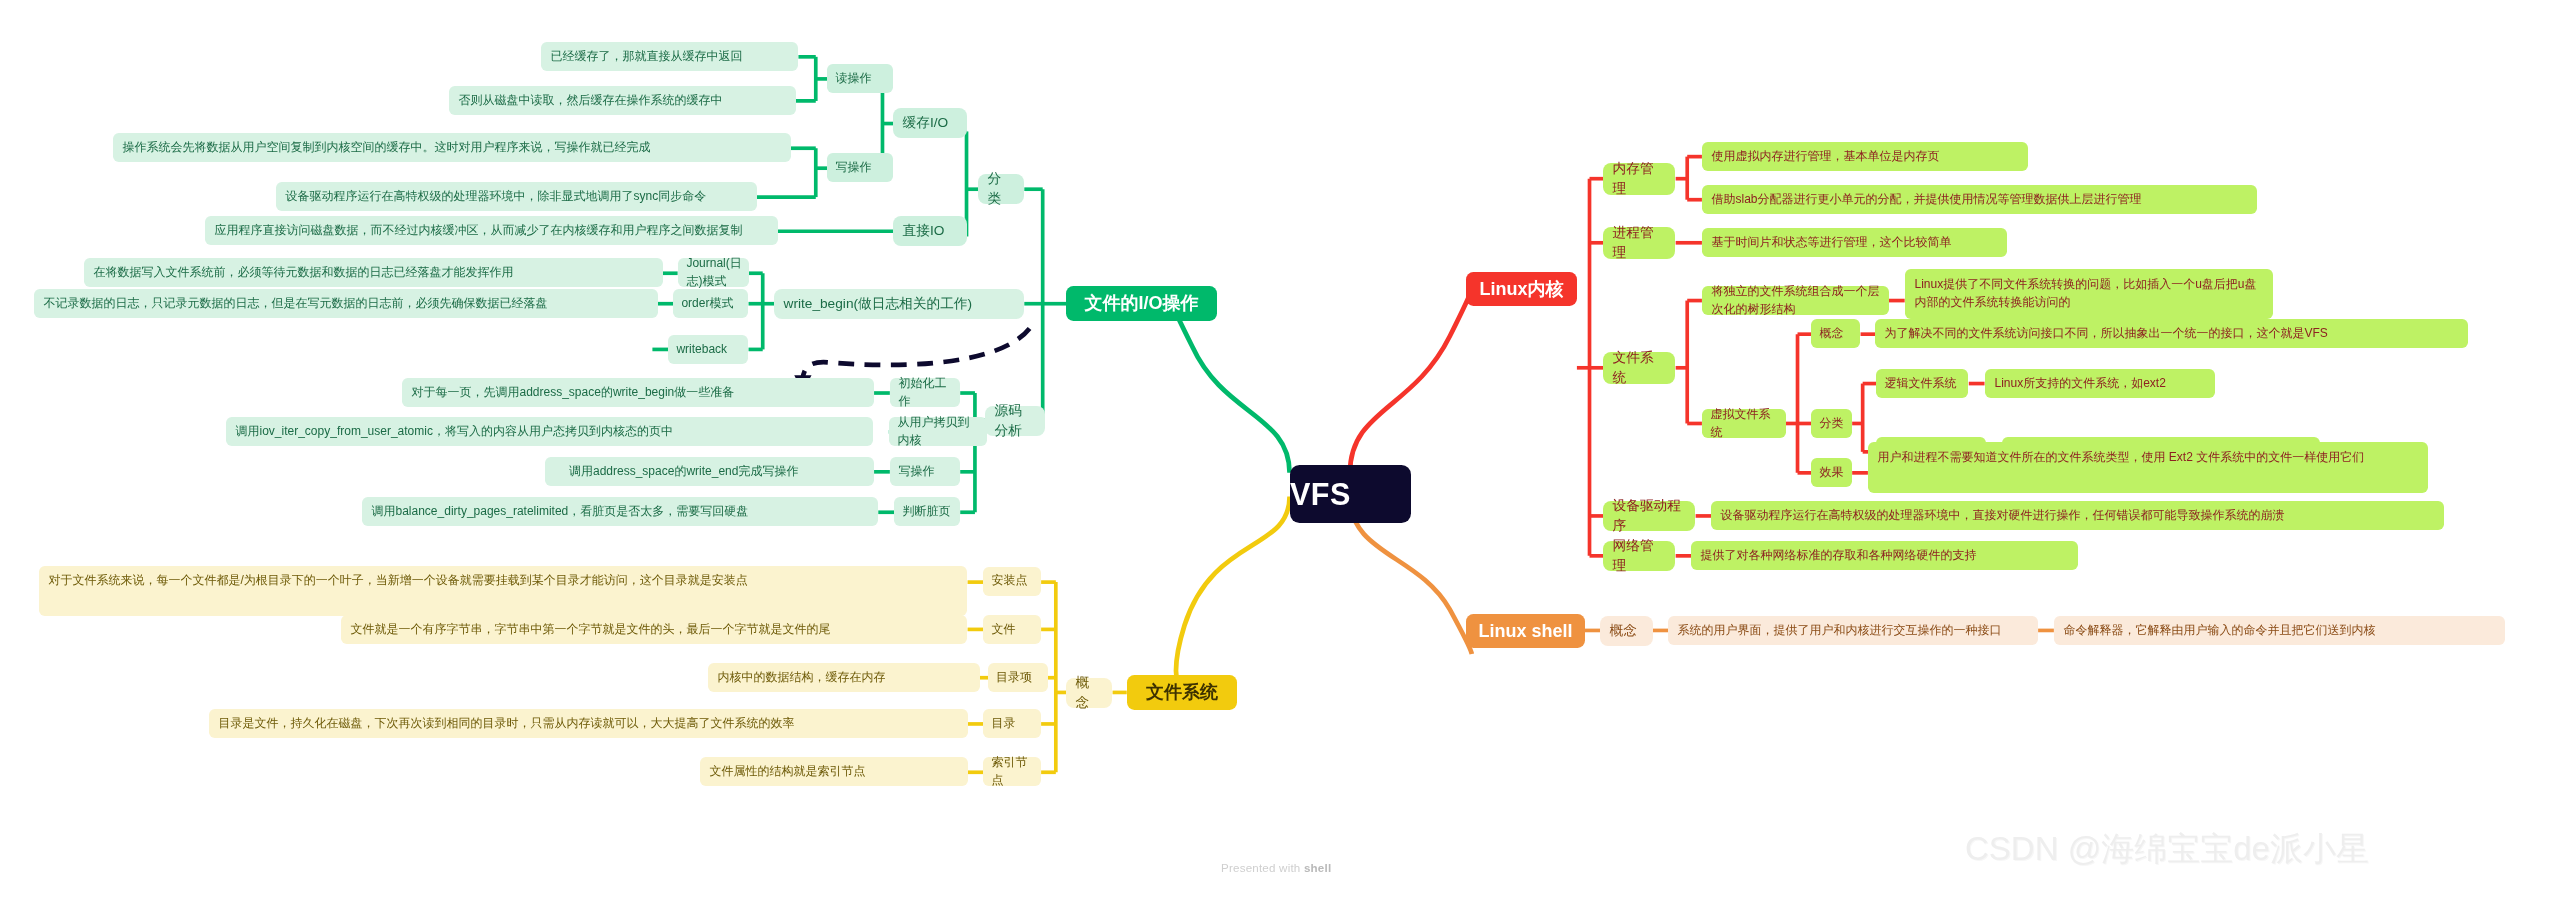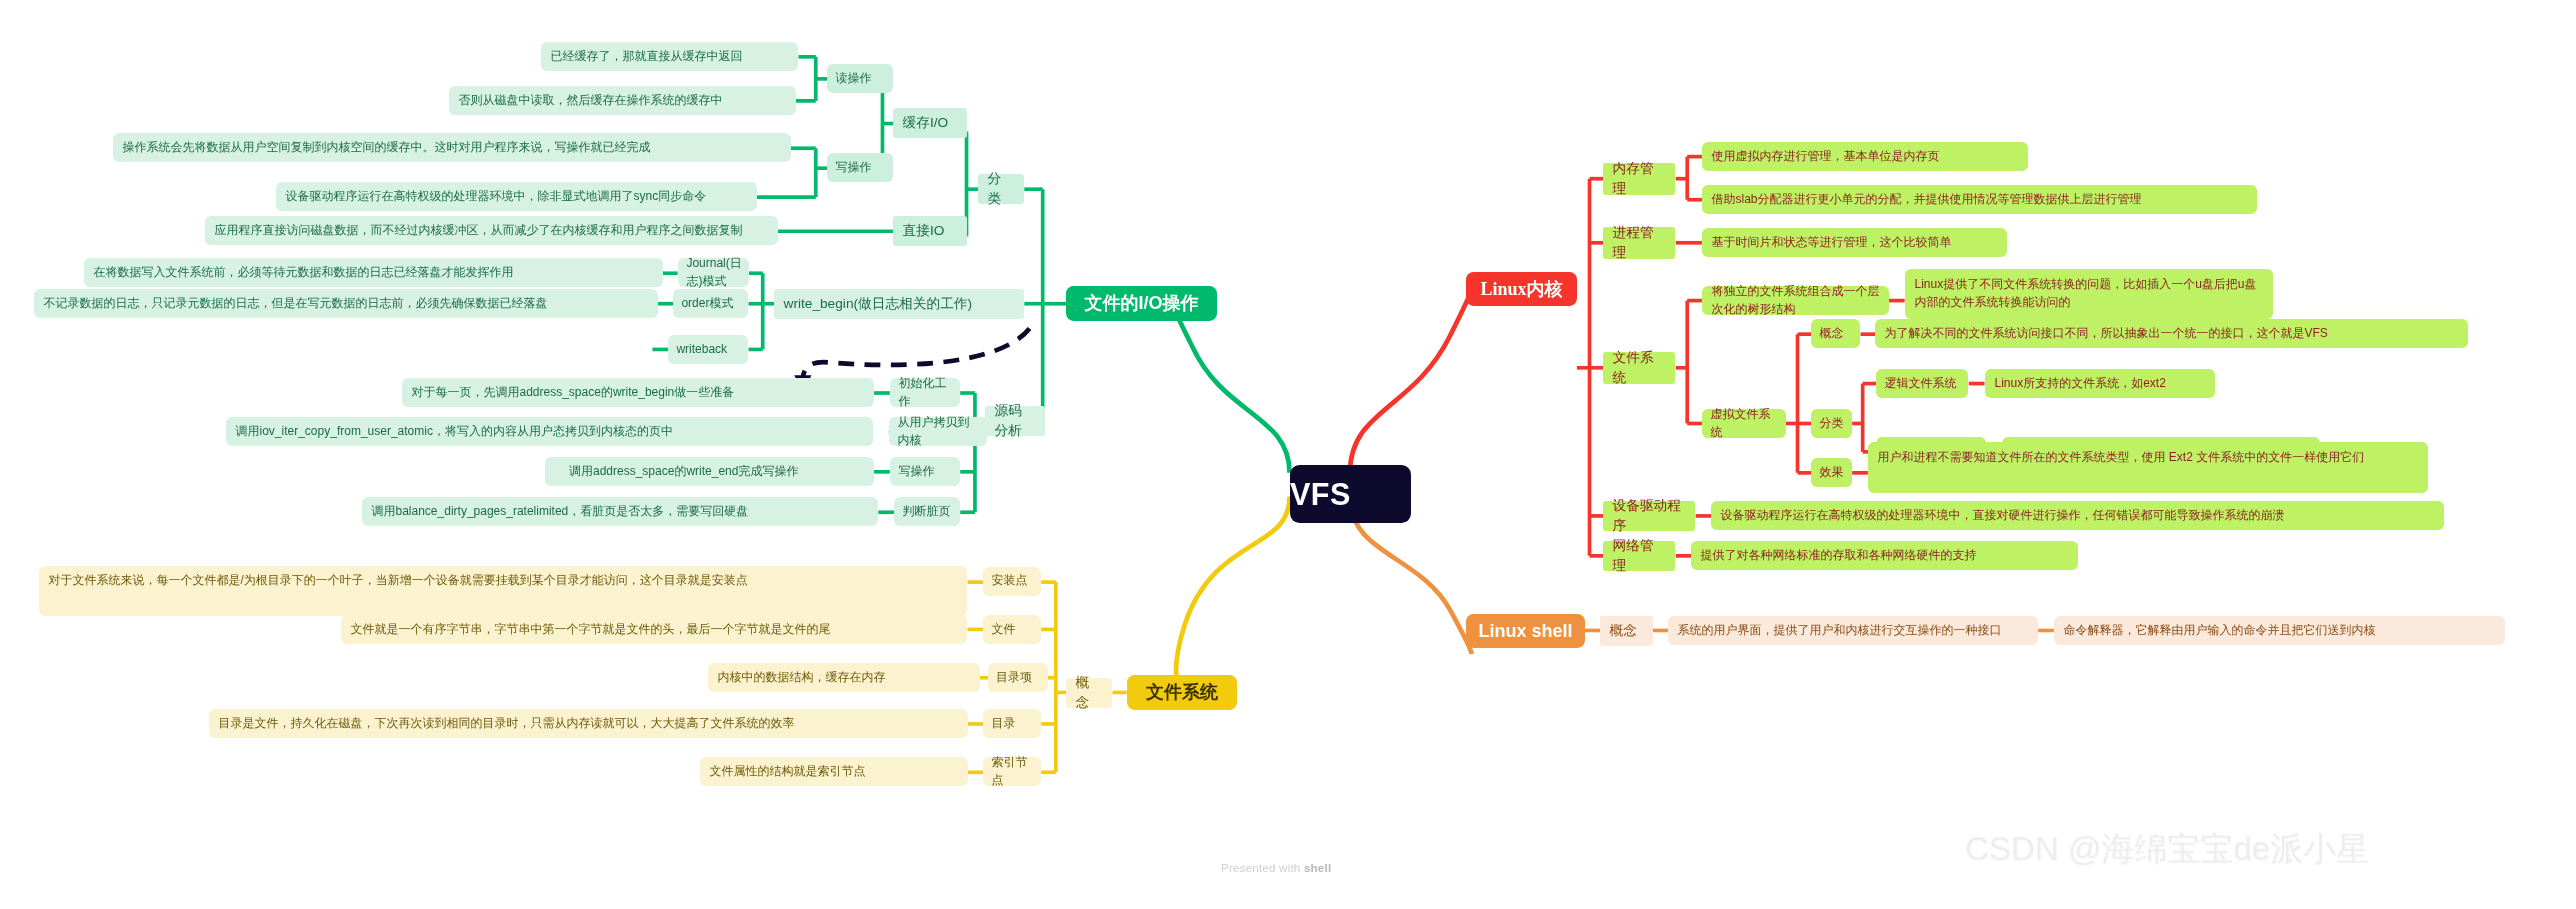--- a/index.html
+++ b/index.html
@@ -36,35 +36,35 @@
     font-size:30.5px;
     font-weight:600;
     border-radius:9.5px;
     justify-content:center;
     letter-spacing:0.5px;
   }
 
   
   .main-green{background:#00b96b;color:#ffffff;}
   .main-yellow{background:#f2cb0e;color:#3d3100;}
-  .main-red{background:#f5342b;color:#ffffff;font-family:Liberation Serif, serif;}
+  .main-red{background:#f5342b;color:#ffffff;}
   .main-orange{background:#ef9240;color:#ffffff;}
   .main{
     font-size:18px;font-weight:600;border-radius:7.4px;
     justify-content:center;padding:0 11.6px;
   }
 
   
   .g1{background:#cdf0de;color:#1b6b46;}
   .g2{background:#d7f2e3;color:#1b6b46;}
   .y1{background:#fbf3cf;color:#6d5a07;}
   .r1{background:#bef264;color:#8d2121;}
   .o1{background:#fbeadb;color:#8a4b15;}
 
-  .lvl2{font-size:13.7px;padding:4.7px 9.5px;border-radius:3px;}
+  .lvl2{font-size:13.7px;padding:4.7px 9.5px;border-radius:8px;}
   .lvl3{font-size:12px;padding:4.2px 8.4px;border-radius:5.8px;}
   .leaf{font-size:12px;padding:4.7px 9.5px;border-radius:5.8px;}
 
   
   .xmind{
     position:absolute;
     font-size:11.6px;
     color:#cfcfcf;
     letter-spacing:0.2px;
   }

